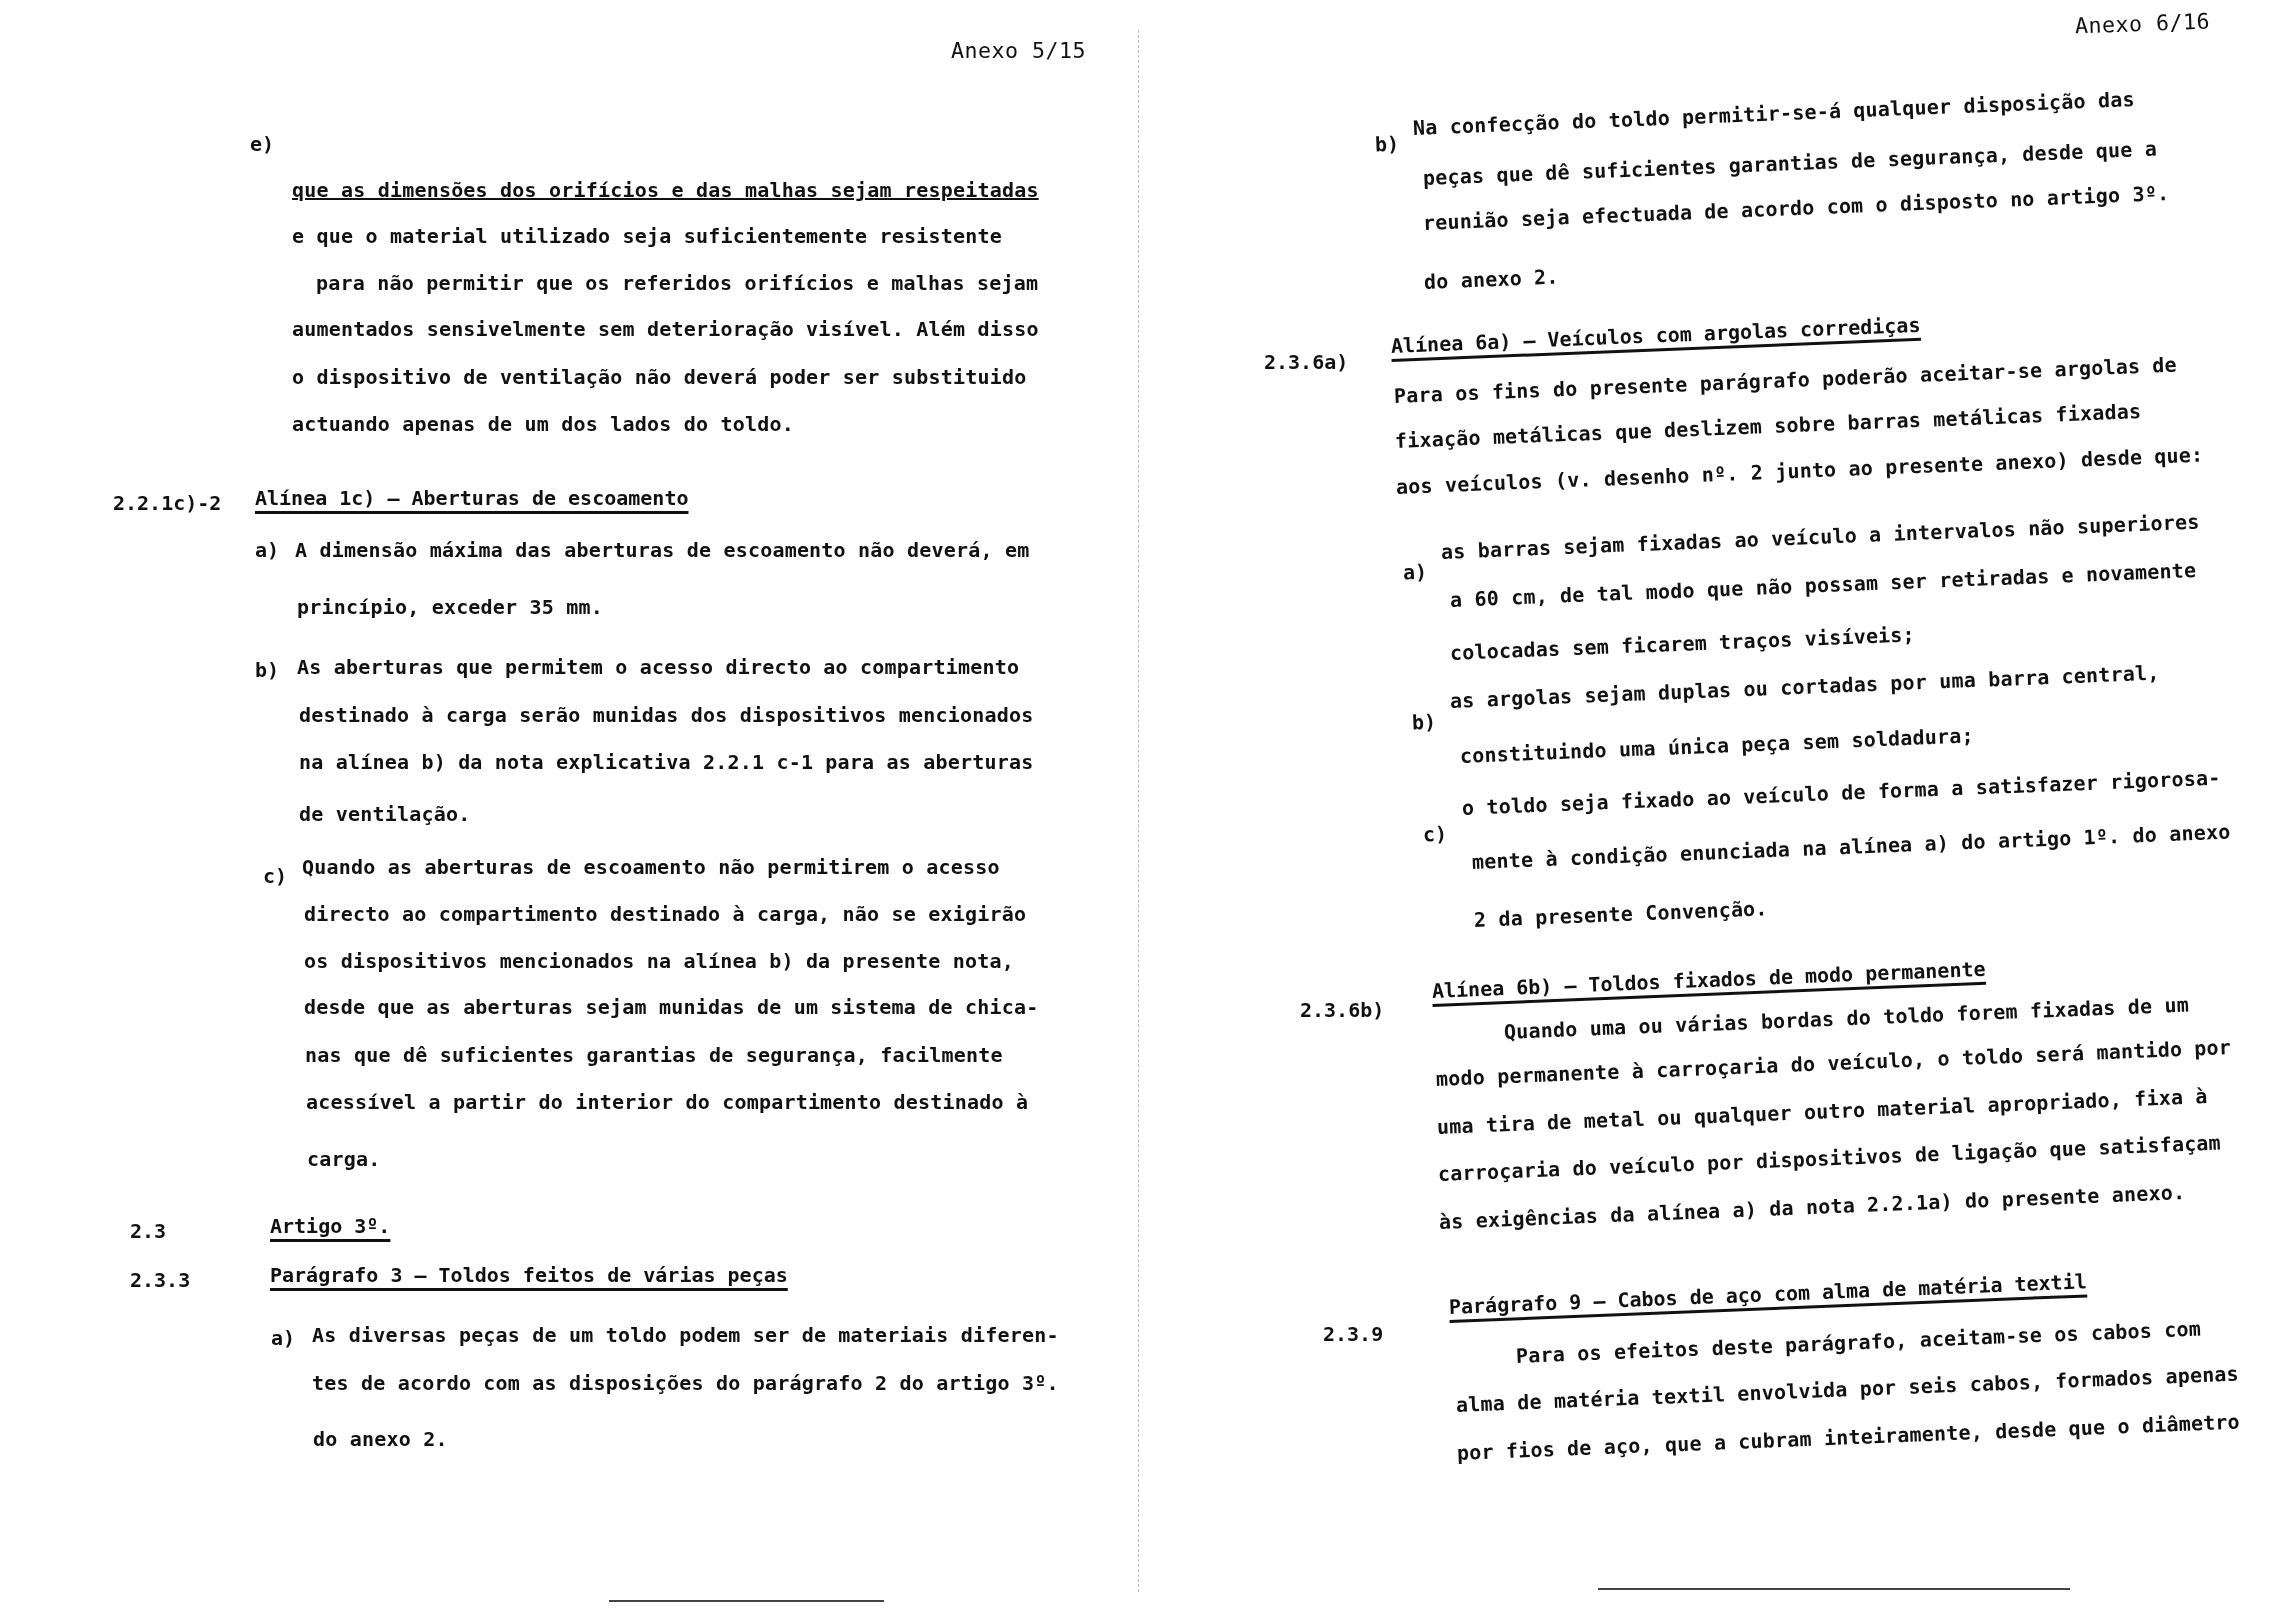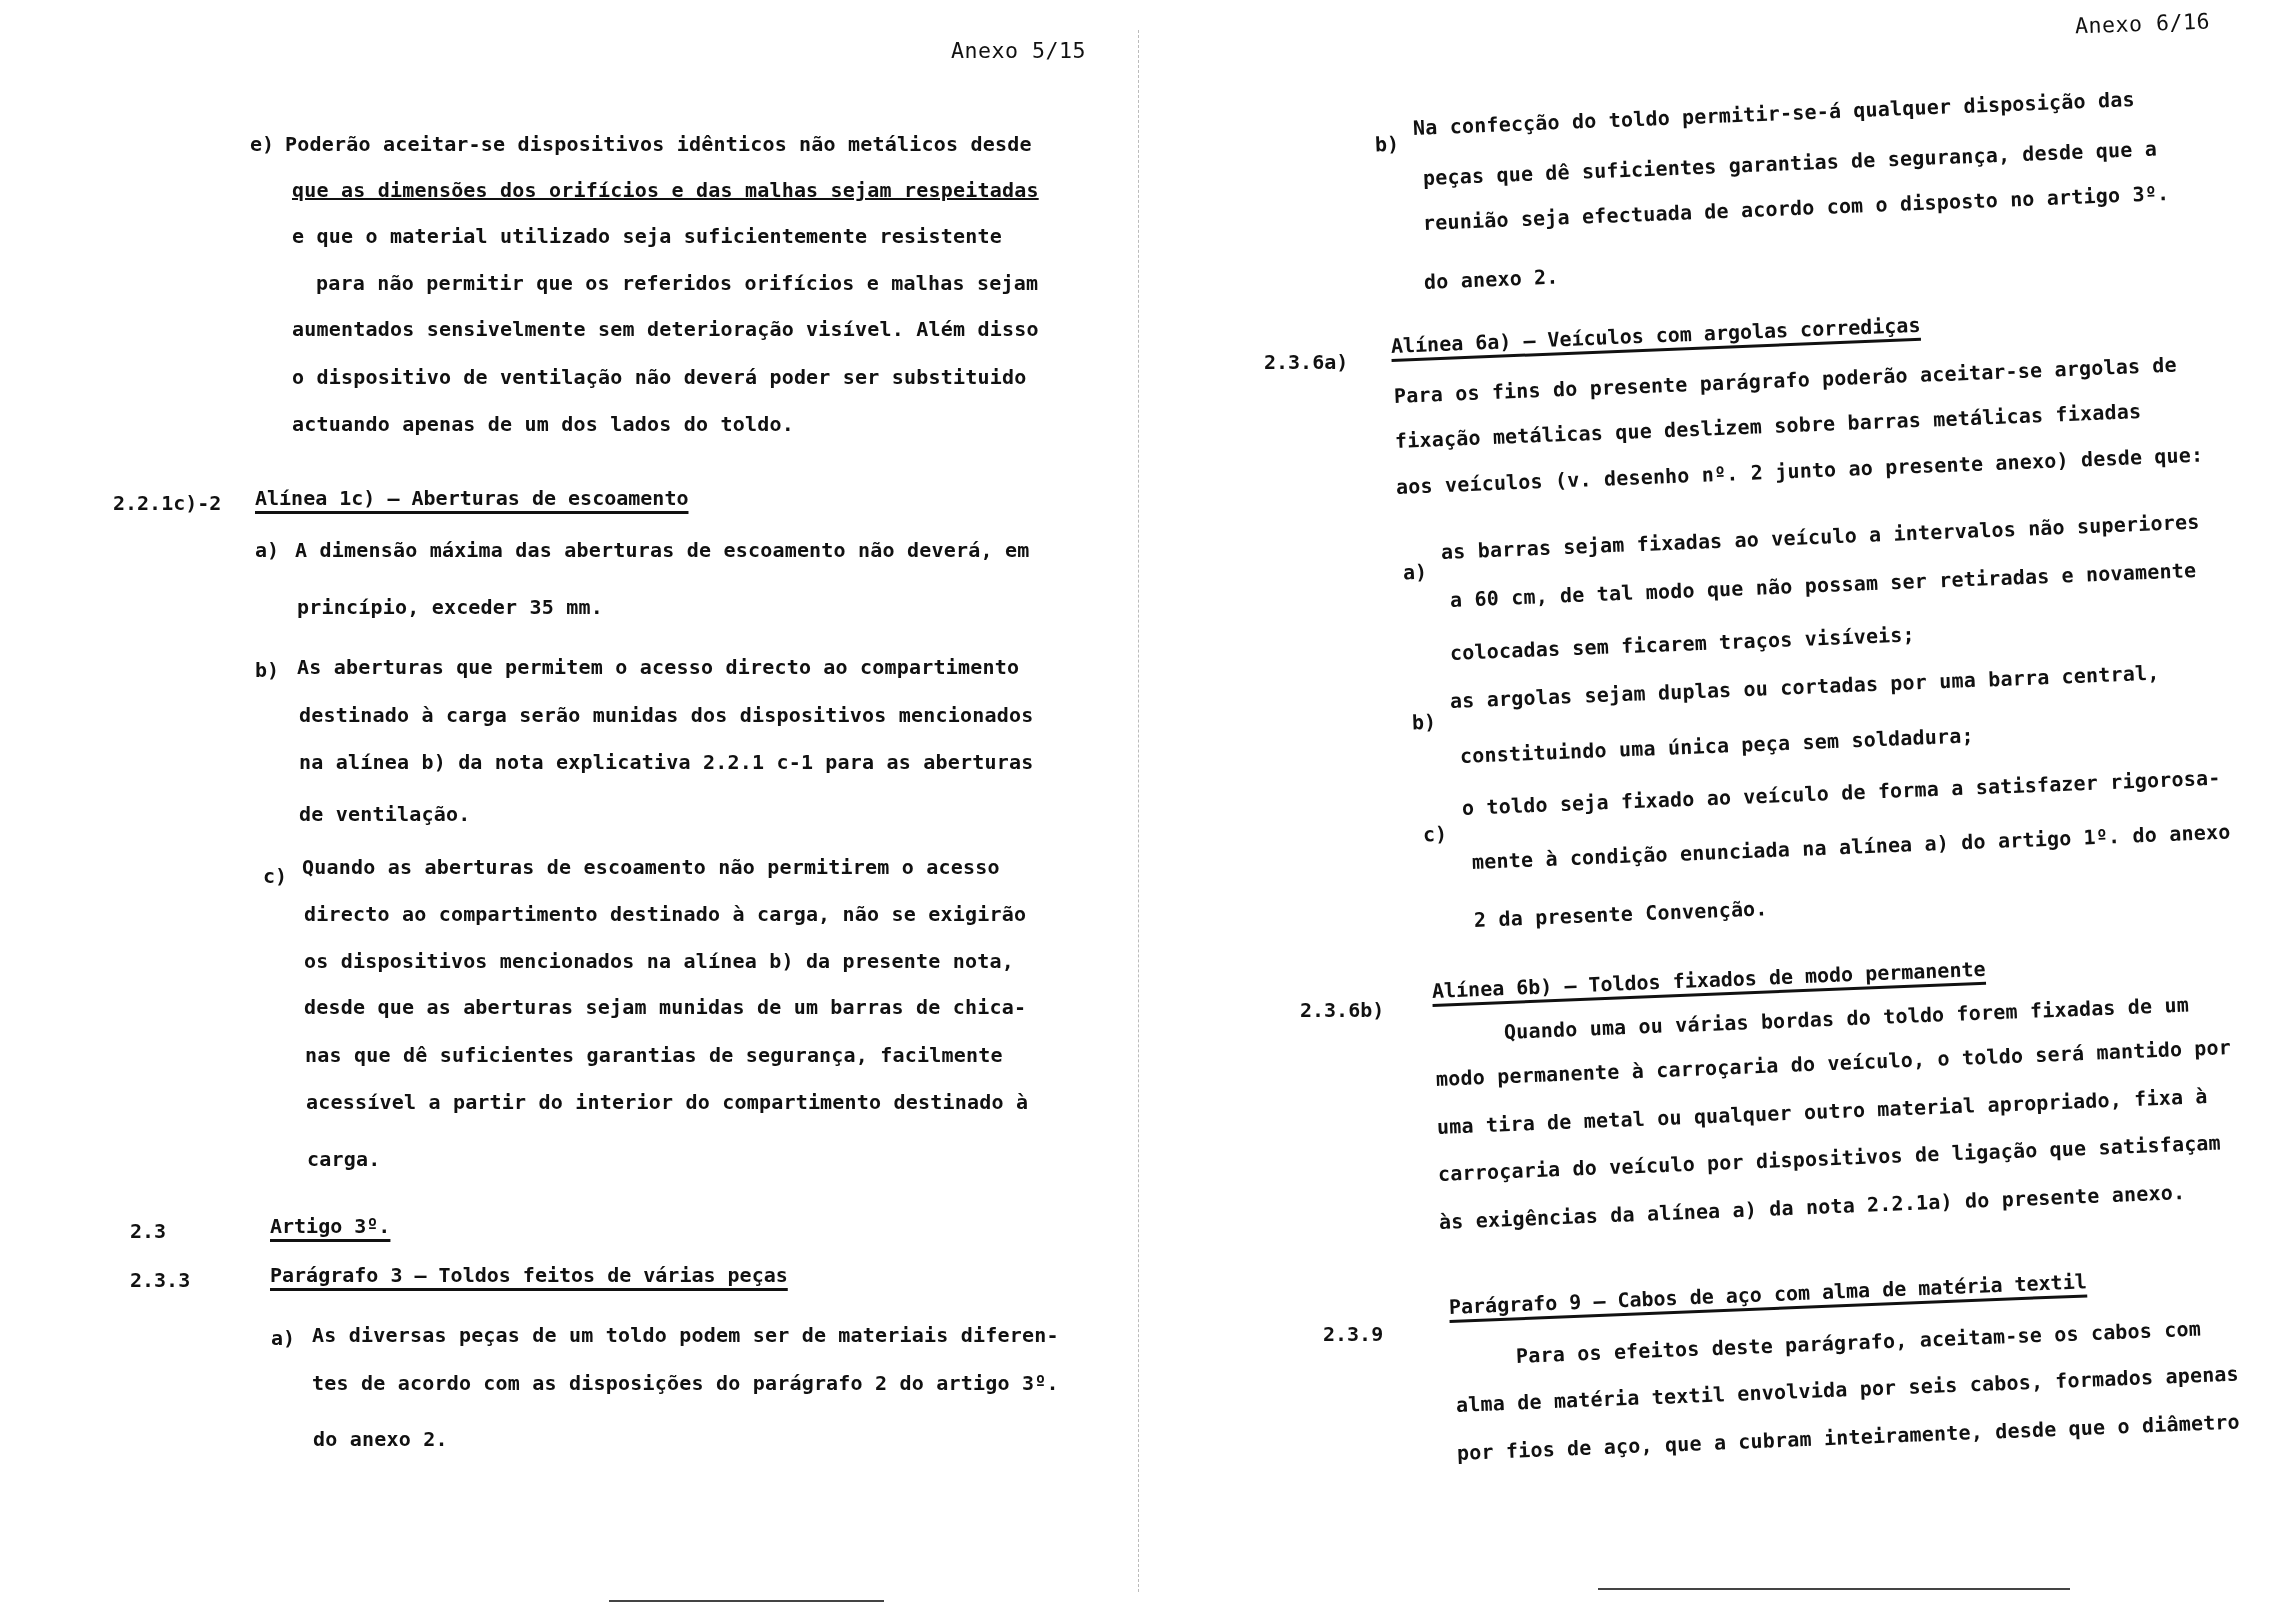--- a/index.html
+++ b/index.html
@@ -37,21 +37,20 @@
 </style>
 </head>
 <body>
 
 <div class="gutter"></div>
 
 <div class="page page-left">
   <div class="page-no" style="left:951px; top:38px;">Anexo 5/15</div>
 
   <div class="num" style="left:250px; top:132px;">e)</div>
-  <div class="line" style="left:285px; top:132px;">Poderão aceitar-se dispositivos idênticos não metálicos desde</div>
   <div class="line" style="left:292px; top:178px;text-decoration:underline;">que as dimensões dos orifícios e das malhas sejam respeitadas</div>
   <div class="line" style="left:292px; top:224px;">e que o material utilizado seja suficientemente resistente</div>
   <div class="line" style="left:292px; top:271px;margin-left:24px;">para não permitir que os referidos orifícios e malhas sejam</div>
   <div class="line" style="left:292px; top:317px;">aumentados sensivelmente sem deterioração visível. Além disso</div>
   <div class="line" style="left:292px; top:365px;text-align:right;">o dispositivo de ventilação não deverá poder ser substituido</div>
   <div class="line" style="left:292px; top:412px;">actuando apenas de um dos lados do toldo.</div>
 
   <div class="num" style="left:113px; top:491px;">2.2.1c)-2</div>
   <div class="head" style="left:255px; top:486px;">Alínea 1c) — Aberturas de escoamento</div>
 
@@ -62,21 +61,21 @@
   <div class="num" style="left:255px; top:658px;">b)</div>
   <div class="line" style="left:297px; top:655px;">As aberturas que permitem o acesso directo ao compartimento</div>
   <div class="line" style="left:299px; top:703px;">destinado à carga serão munidas dos dispositivos mencionados</div>
   <div class="line" style="left:299px; top:750px;">na alínea b) da nota explicativa 2.2.1 c-1 para as aberturas</div>
   <div class="line" style="left:299px; top:802px;">de ventilação.</div>
 
   <div class="num" style="left:263px; top:864px;">c)</div>
   <div class="line" style="left:302px; top:855px;">Quando as aberturas de escoamento não permitirem o acesso</div>
   <div class="line" style="left:304px; top:902px;">directo ao compartimento destinado à carga, não se exigirão</div>
   <div class="line" style="left:304px; top:949px;">os dispositivos mencionados na alínea b) da presente nota,</div>
-  <div class="line" style="left:304px; top:995px;">desde que as aberturas sejam munidas de um barras de chica-</div>
+  <div class="line" style="left:304px; top:995px;">desde que as aberturas sejam munidas de um sistema de chica-</div>
   <div class="line" style="left:305px; top:1043px;">nas que dê suficientes garantias de segurança, facilmente</div>
   <div class="line" style="left:306px; top:1090px;">acessível a partir do interior do compartimento destinado à</div>
   <div class="line" style="left:307px; top:1147px;">carga.</div>
 
   <div class="num" style="left:130px; top:1219px;text-align:center;">2.3</div>
   <div class="head" style="left:270px; top:1214px;">Artigo 3º.</div>
 
   <div class="num" style="left:130px; top:1268px;">2.3.3</div>
   <div class="head" style="left:270px; top:1263px;">Parágrafo 3 — Toldos feitos de várias peças</div>
 

